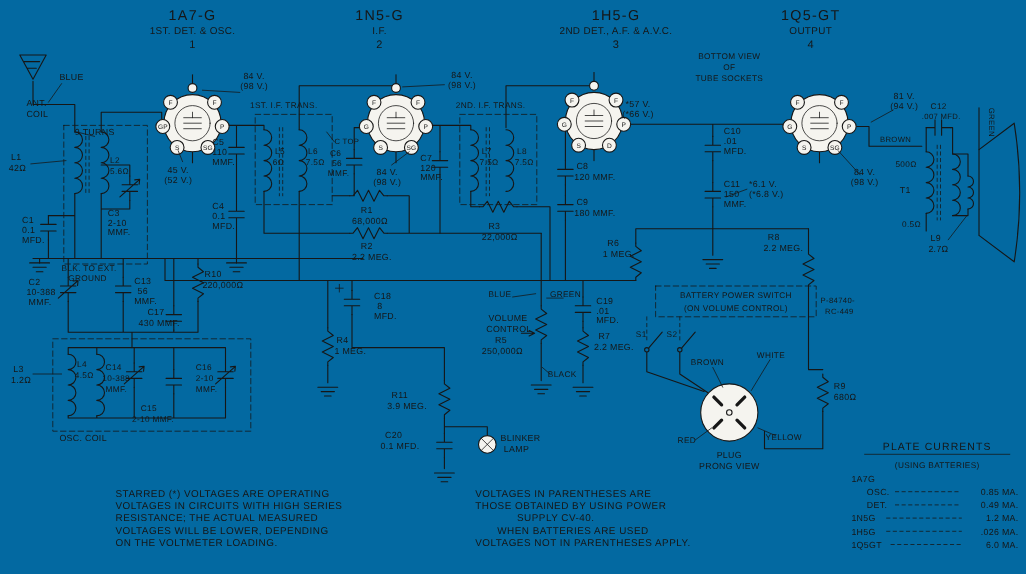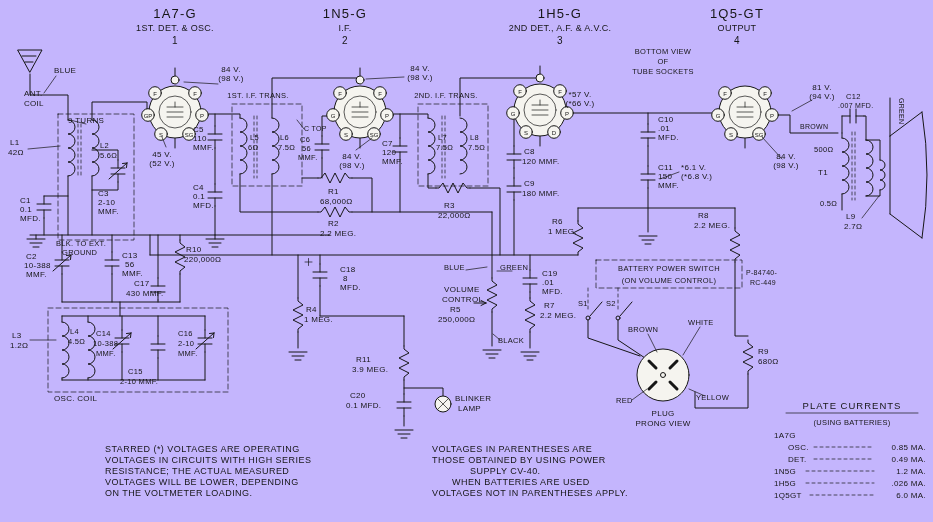--- a/index.html
+++ b/index.html
@@ -1,16 +1,16 @@
 <!DOCTYPE html>
 <html><head>
 <meta charset="utf-8">
 <style>
   html,body{margin:0;padding:0;background:#ddd}
-  .stage{position:relative;width:933px;height:522px;background:#c4b5fd;overflow:hidden}
+  .stage{position:relative;width:933px;height:522px;background:#0369a1;overflow:hidden}
   svg{display:block}
   text{fill:#161616;font-family:"Liberation Sans",sans-serif;letter-spacing:.3px}
   .h1{font-size:13px;letter-spacing:1.2px}
   .h2{font-size:9px}
   .num{font-size:10px}
   .lbl{font-size:8px}
   .sm{font-size:7.5px}
   .tiny{font-size:7px}
   .pin{font-size:6px;letter-spacing:0}
   .note{font-size:9px;letter-spacing:.45px}

